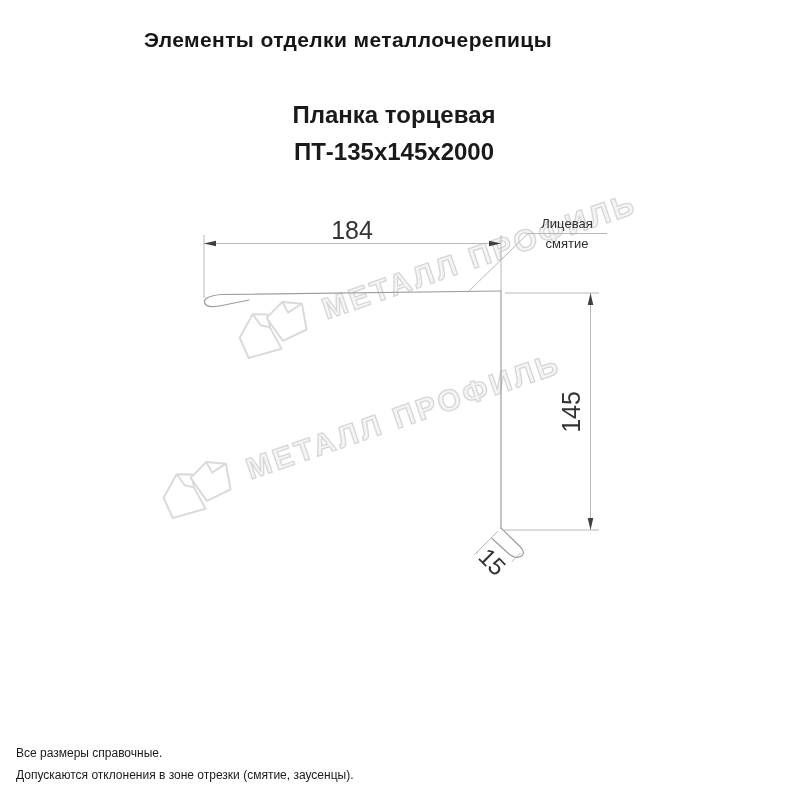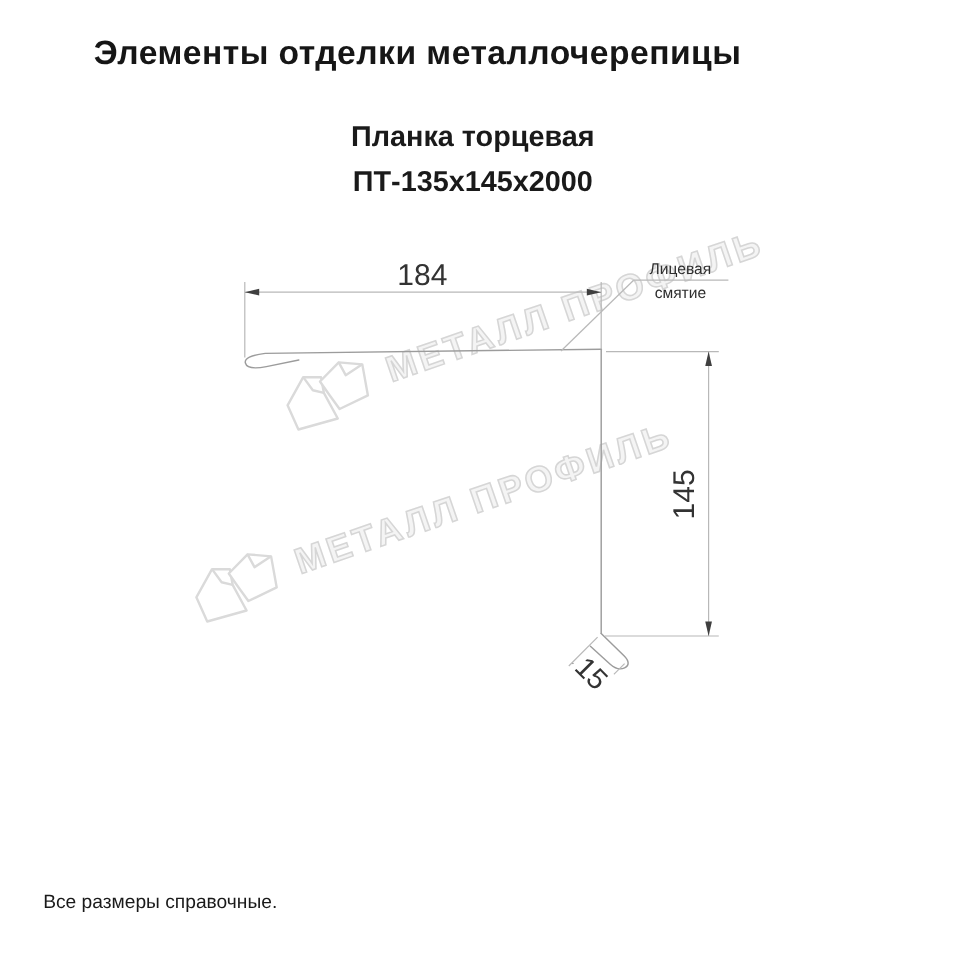--- a/index.html
+++ b/index.html
@@ -5,33 +5,33 @@
   html,body{margin:0;padding:0;}
   body{
     width:800px;height:800px;background:#ffffff;overflow:hidden;
     font-family:"Liberation Sans","DejaVu Sans",sans-serif;
   }
   .page{position:relative;width:800px;height:800px;background:#fff;}
 
   
   .title{
     position:absolute;left:0;top:28px;width:696px;text-align:center;
-    font-size:28px;font-weight:bold;color:#161616;letter-spacing:.4px;
+    font-size:21px;font-weight:bold;color:#161616;letter-spacing:.4px;
   }
   .subtitle{
     position:absolute;left:0;width:788px;text-align:center;
     font-size:24px;font-weight:bold;color:#1a1a1a;
   }
   .subtitle.name{top:101px;}
   .subtitle.sku{top:138px;text-align:center;}
 
   
   .footer{
-    position:absolute;left:36px;top:742px;
-    font-size:16px;color:#1a1a1a;line-height:22px;
+    position:absolute;left:16px;top:742px;
+    font-size:12px;color:#1a1a1a;line-height:22px;
   }
 
   
   .watermark{
     position:absolute;display:flex;align-items:center;gap:12px;
     transform:rotate(-19deg);transform-origin:40px 50%;
     pointer-events:none;white-space:nowrap;
   }
   .wm-1{left:234px;top:296px;}
   .wm-2{left:158px;top:456px;}
@@ -129,15 +129,16 @@
     <div>Лицевая</div>
     <div>смятие</div>
   </div>
 
   <div class="title">Элементы отделки металлочерепицы</div>
   <div class="subtitle name">Планка торцевая</div>
   <div class="subtitle sku">ПТ-135х145х2000</div>
 
   <div class="footer">
     <div>Все размеры справочные.</div>
+    <div>Допускаются отклонения в зоне отрезки (смятие, заусенцы).</div>
   </div>
 
 </div>
 
 </body></html>

